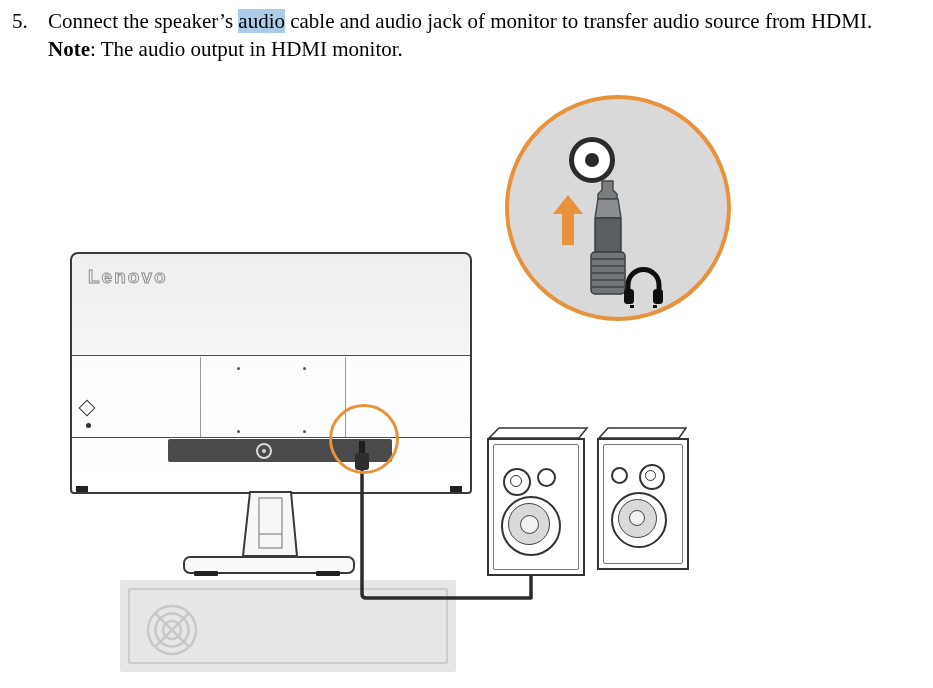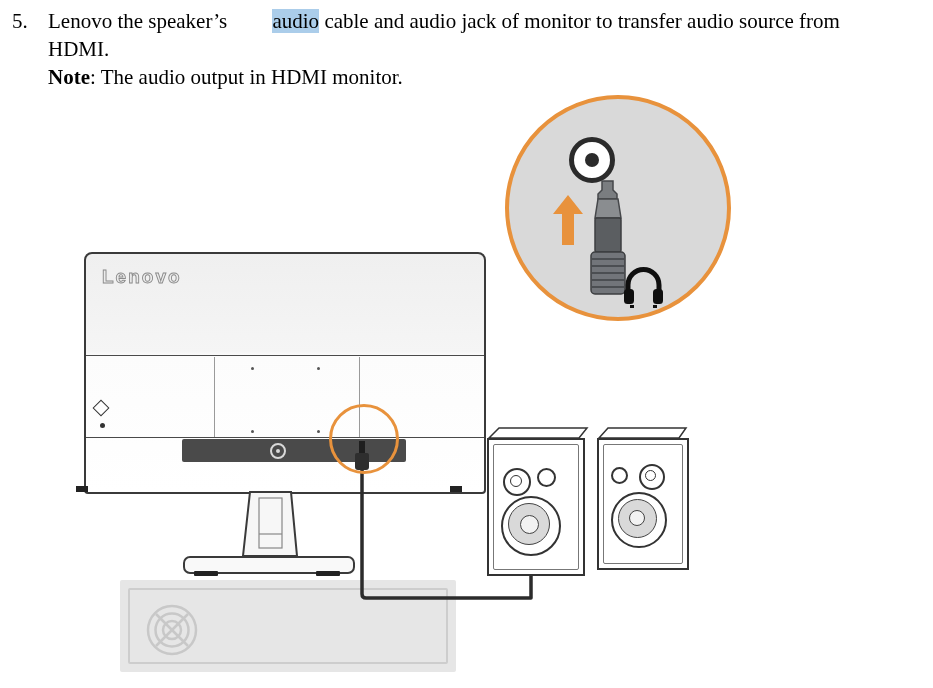--- a/index.html
+++ b/index.html
@@ -12,27 +12,27 @@
   *{box-sizing:content-box;}
   html,body{margin:0;padding:0;background:#fff;}
   .canvas{position:relative;width:933px;height:688px;background:#fff;overflow:hidden;
           font-family:"Liberation Serif",serif;color:#000;}
 
   
   .step-row{position:absolute;left:12px;top:7px;display:flex;width:900px;
             font-size:21px;line-height:28px;}
   .step-num{flex:0 0 36px;}
   .step-body{flex:0 0 856px;max-width:856px;}
-  .hl{background:var(--text-highlight);margin-left:40px;}
+  .hl{background:var(--text-highlight);}
   .note-label{font-weight:bold;}
 
   
   .monitor{position:absolute;left:70px;top:252px;width:398px;height:238px;
            border:2px solid #3a3a3a;border-radius:8px 8px 4px 4px;
-           background:linear-gradient(180deg,#efefef 0%,#f5f5f5 41%,#fcfcfc 43%,#ffffff 100%);margin-left:14px;}
+           background:linear-gradient(180deg,#efefef 0%,#f5f5f5 41%,#fcfcfc 43%,#ffffff 100%);}
   .logo{position:absolute;left:16px;top:12px;font-family:"Liberation Sans",sans-serif;
         font-weight:bold;font-size:19px;letter-spacing:2px;color:#ececec;
         -webkit-text-stroke:0.9px #8a8a8a;}
   .m-topline{position:absolute;left:0;right:0;top:101px;border-top:1.5px solid #4a4a4a;}
   .m-vline{position:absolute;top:103px;height:80px;border-left:1px solid #9a9a9a;}
   .m-vline.v1{left:128px;} .m-vline.v2{left:273px;}
   .screw{position:absolute;width:3px;height:3px;border-radius:50%;background:#555;}
   .m-bottomline{position:absolute;left:0;right:0;top:183px;border-top:1.5px solid #4a4a4a;}
   .port-bar{position:absolute;left:96px;top:185px;width:224px;height:23px;
             background:#4a4a4a;border-radius:2px;}
@@ -81,21 +81,21 @@
   .zheadphones{position:absolute;left:110px;top:164px;}
 </style>
 </head>
 <body>
 
 <div class="canvas">
 
   <div class="step-row">
     <div class="step-num">5.</div>
     <div class="step-body">
-      <span>Lenovo the speaker’s </span><span class="hl">audio</span><span> cable and audio jack of monitor to transfer audio source from HDMI.</span>
+      <span>Connect the speaker’s </span><span class="hl">audio</span><span> cable and audio jack of monitor to transfer audio source from HDMI.</span>
       <br>
       <span class="note-label">Note</span><span>: The audio output in HDMI monitor.</span>
     </div>
   </div>
 
   <div class="pc-box">
     <div class="pc-inner"></div>
     <svg class="pc-fan" width="60" height="60">
       <circle cx="30" cy="30" r="24" fill="none" stroke="#c8c8c8" stroke-width="2.5"></circle>
       <circle cx="30" cy="30" r="16.5" fill="none" stroke="#c8c8c8" stroke-width="2.5"></circle>

